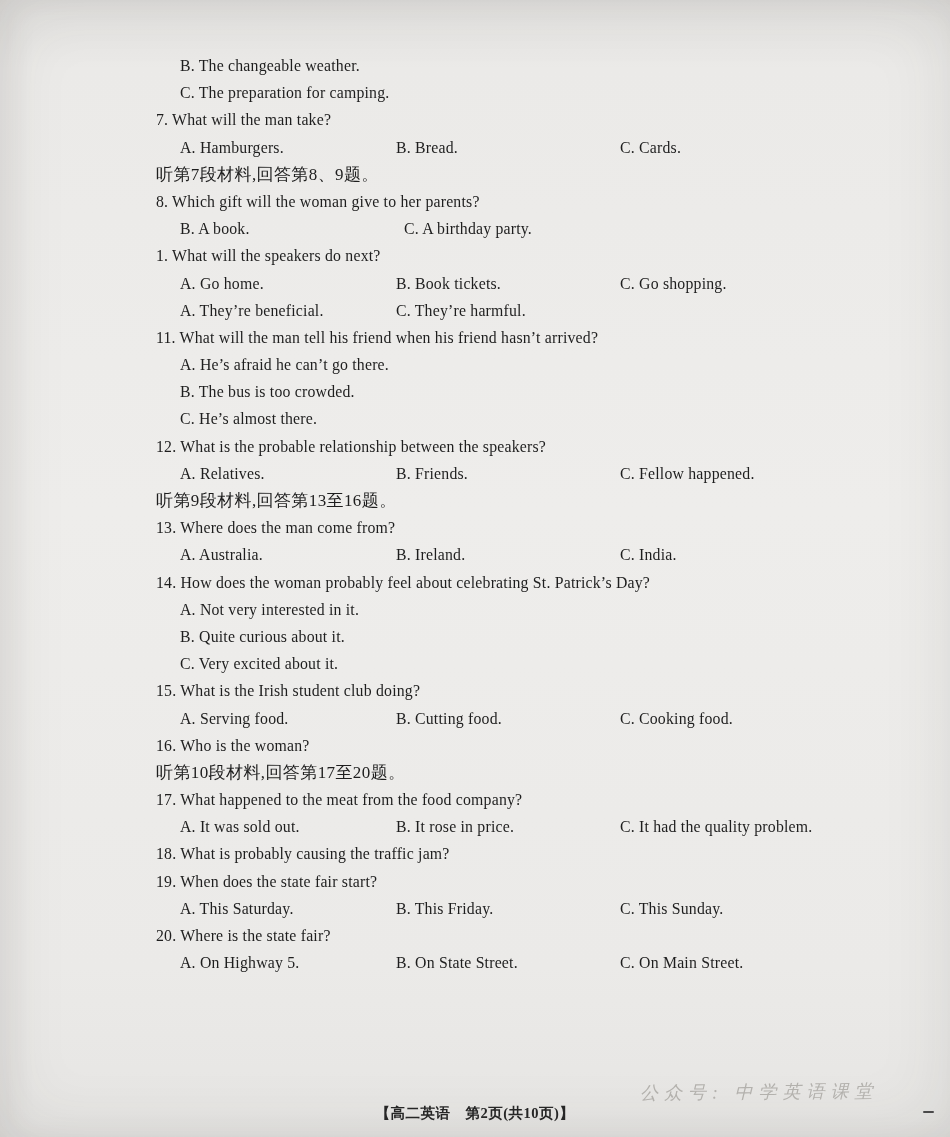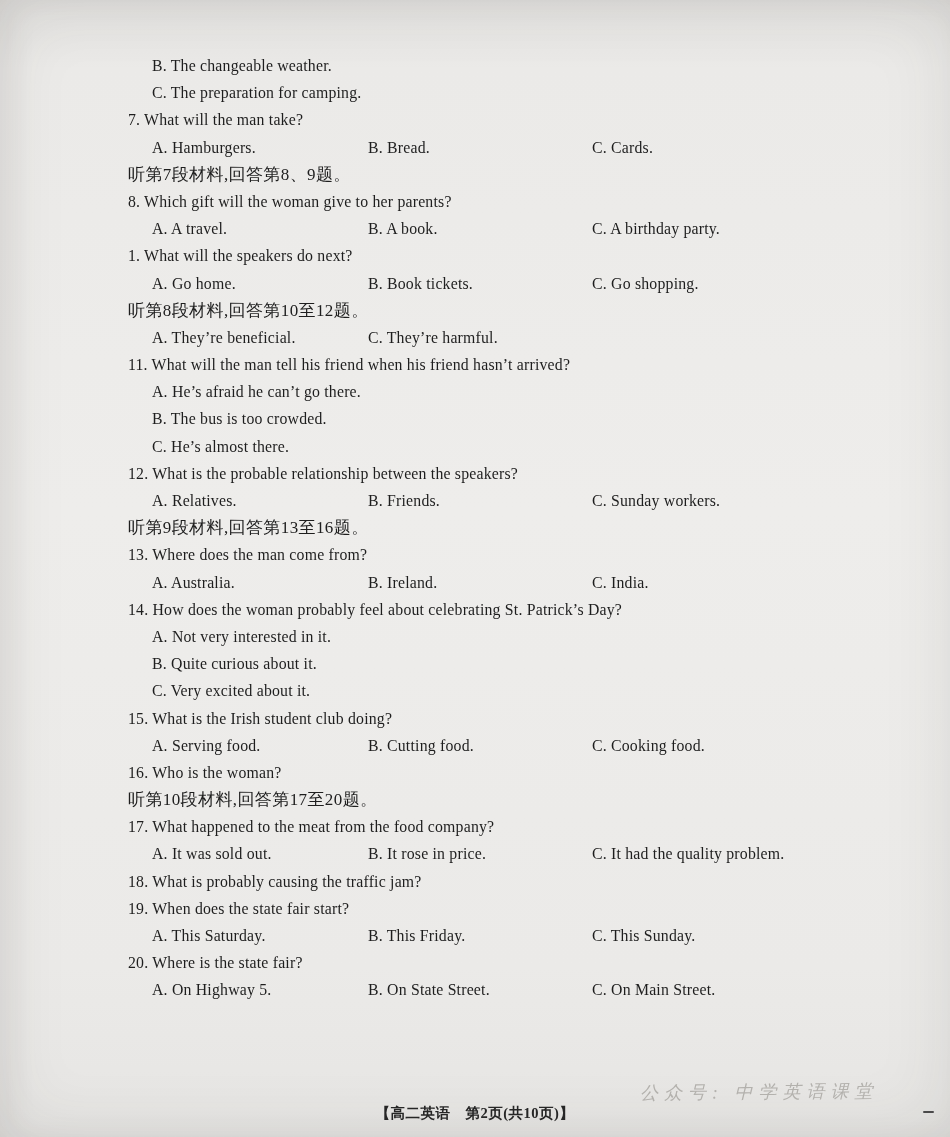--- a/index.html
+++ b/index.html
@@ -23,20 +23,21 @@
     left: 128px;
     right: 28px;
   }
 
   .line {
     height: 27.2px;
     line-height: 27.2px;
     font-size: 15.8px;
     white-space: nowrap;
     letter-spacing: 0.2px;
+    margin-left: 28px;
   }
 
   .line.section { font-size: 17px; letter-spacing: 0.4px; }
   .line.option-single { padding-left: 24px; }
   .line.options-row { display: flex; padding-left: 24px; justify-content: space-between; }
 
   .opt { display: inline-block; white-space: nowrap; }
   .opt-a { width: 216px; }
   .opt-b { width: 224px; }
   .opt-c { flex: 1; }
@@ -84,44 +85,42 @@
       <div class="line option-single">C. The preparation for camping.</div>
       <div class="line question">7. What will the man take?</div>
       <div class="line options-row">
         <span class="opt opt-a">A. Hamburgers.</span>
         <span class="opt opt-b">B. Bread.</span>
         <span class="opt opt-c">C. Cards.</span>
       </div>
       <div class="line section">听第7段材料,回答第8、9题。</div>
       <div class="line question">8. Which gift will the woman give to her parents?</div>
       <div class="line options-row">
-        <span class="opt opt-a">A. A travel.</span>
         <span class="opt opt-b">B. A book.</span>
         <span class="opt opt-c">C. A birthday party.</span>
       </div>
       <div class="line question">1. What will the speakers do next?</div>
       <div class="line options-row">
         <span class="opt opt-a">A. Go home.</span>
         <span class="opt opt-b">B. Book tickets.</span>
         <span class="opt opt-c">C. Go shopping.</span>
       </div>
-      <div class="line section">听第8段材料,回答第10至12题。</div>
       <div class="line options-row">
         <span class="opt opt-a">A. They’re beneficial.</span>
         <span class="opt opt-c">C. They’re harmful.</span>
       </div>
       <div class="line question">11. What will the man tell his friend when his friend hasn’t arrived?</div>
       <div class="line option-single">A. He’s afraid he can’t go there.</div>
       <div class="line option-single">B. The bus is too crowded.</div>
       <div class="line option-single">C. He’s almost there.</div>
       <div class="line question">12. What is the probable relationship between the speakers?</div>
       <div class="line options-row">
         <span class="opt opt-a">A. Relatives.</span>
         <span class="opt opt-b">B. Friends.</span>
-        <span class="opt opt-c">C. Sunday workers.</span>
+        <span class="opt opt-c">C. Fellow happened.</span>
       </div>
       <div class="line section">听第9段材料,回答第13至16题。</div>
       <div class="line question">13. Where does the man come from?</div>
       <div class="line options-row">
         <span class="opt opt-a">A. Australia.</span>
         <span class="opt opt-b">B. Ireland.</span>
         <span class="opt opt-c">C. India.</span>
       </div>
       <div class="line question">14. How does the woman probably feel about celebrating St. Patrick’s Day?</div>
       <div class="line option-single">A. Not very interested in it.</div>

